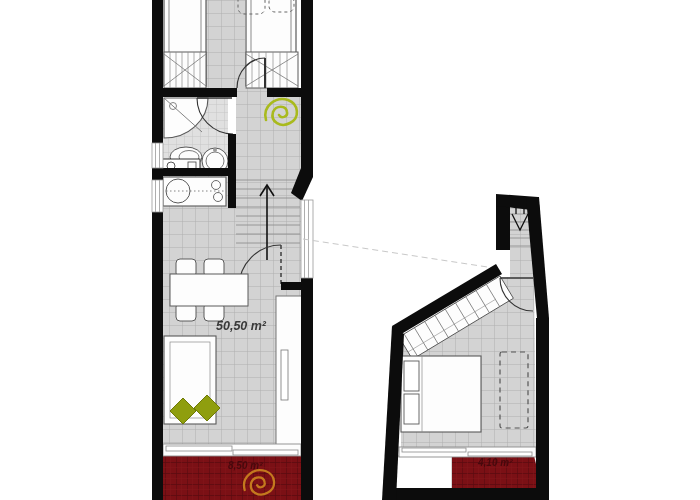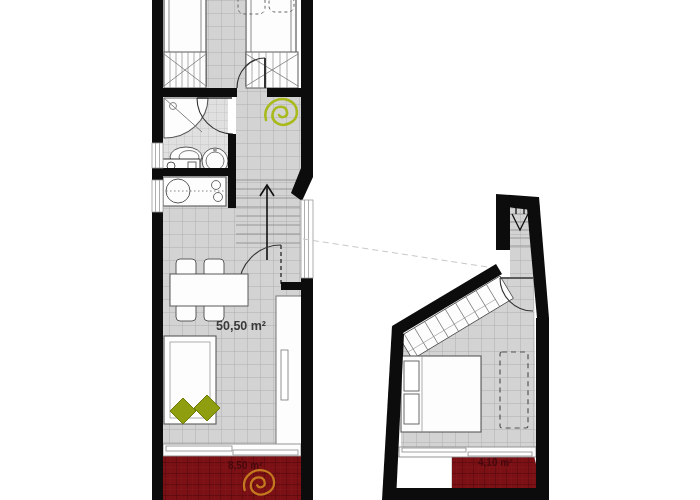--- a/index.html
+++ b/index.html
@@ -1,16 +1,16 @@
 <!DOCTYPE html>
 <html><head>
 <meta charset="utf-8">
 <style>
   html,body{margin:0;padding:0;background:#fff;}
-  .plan-wrap{width:561px;height:500px;overflow:hidden;background:#fff;position:relative;}
+  .plan-wrap{width:561px;height:500px;overflow:hidden;background:#fff;position:relative;font-style:italic;}
   svg{display:block;}
   text{font-family:"Liberation Sans", sans-serif;}
   .area-label{font-size:12.5px;font-weight:bold;fill:#3a3a3a;}
   .terrace-label{font-size:10px;font-weight:bold;fill:#43080c;opacity:.9;}
 </style>
 </head>
 <body>
 
 <div class="plan-wrap">
 <svg width="700" height="500" viewBox="0 0 700 500">

